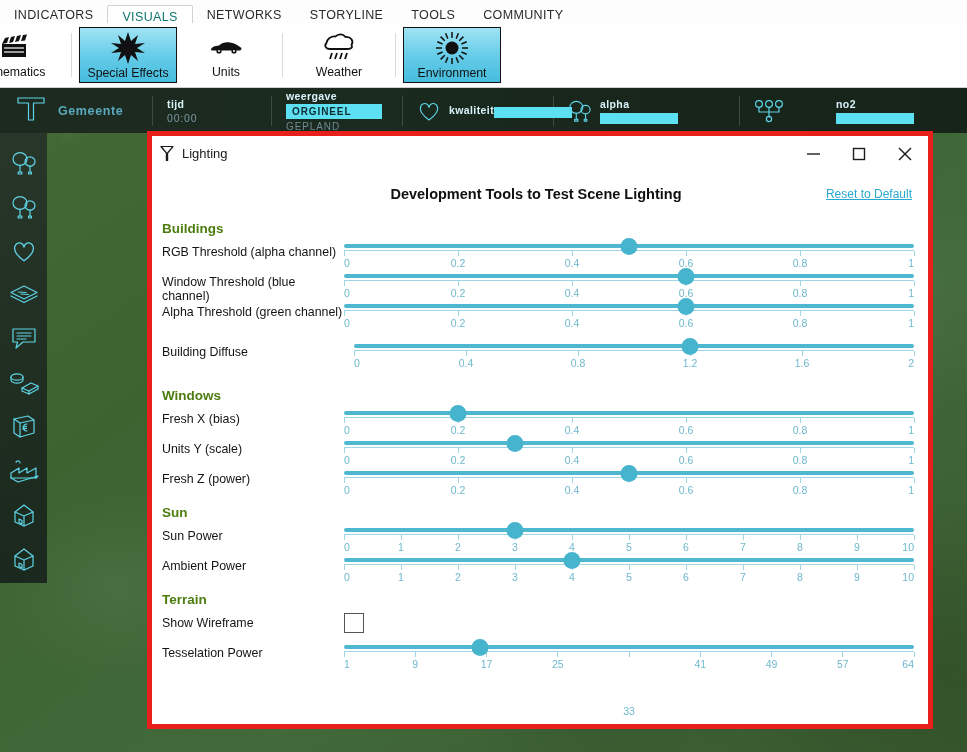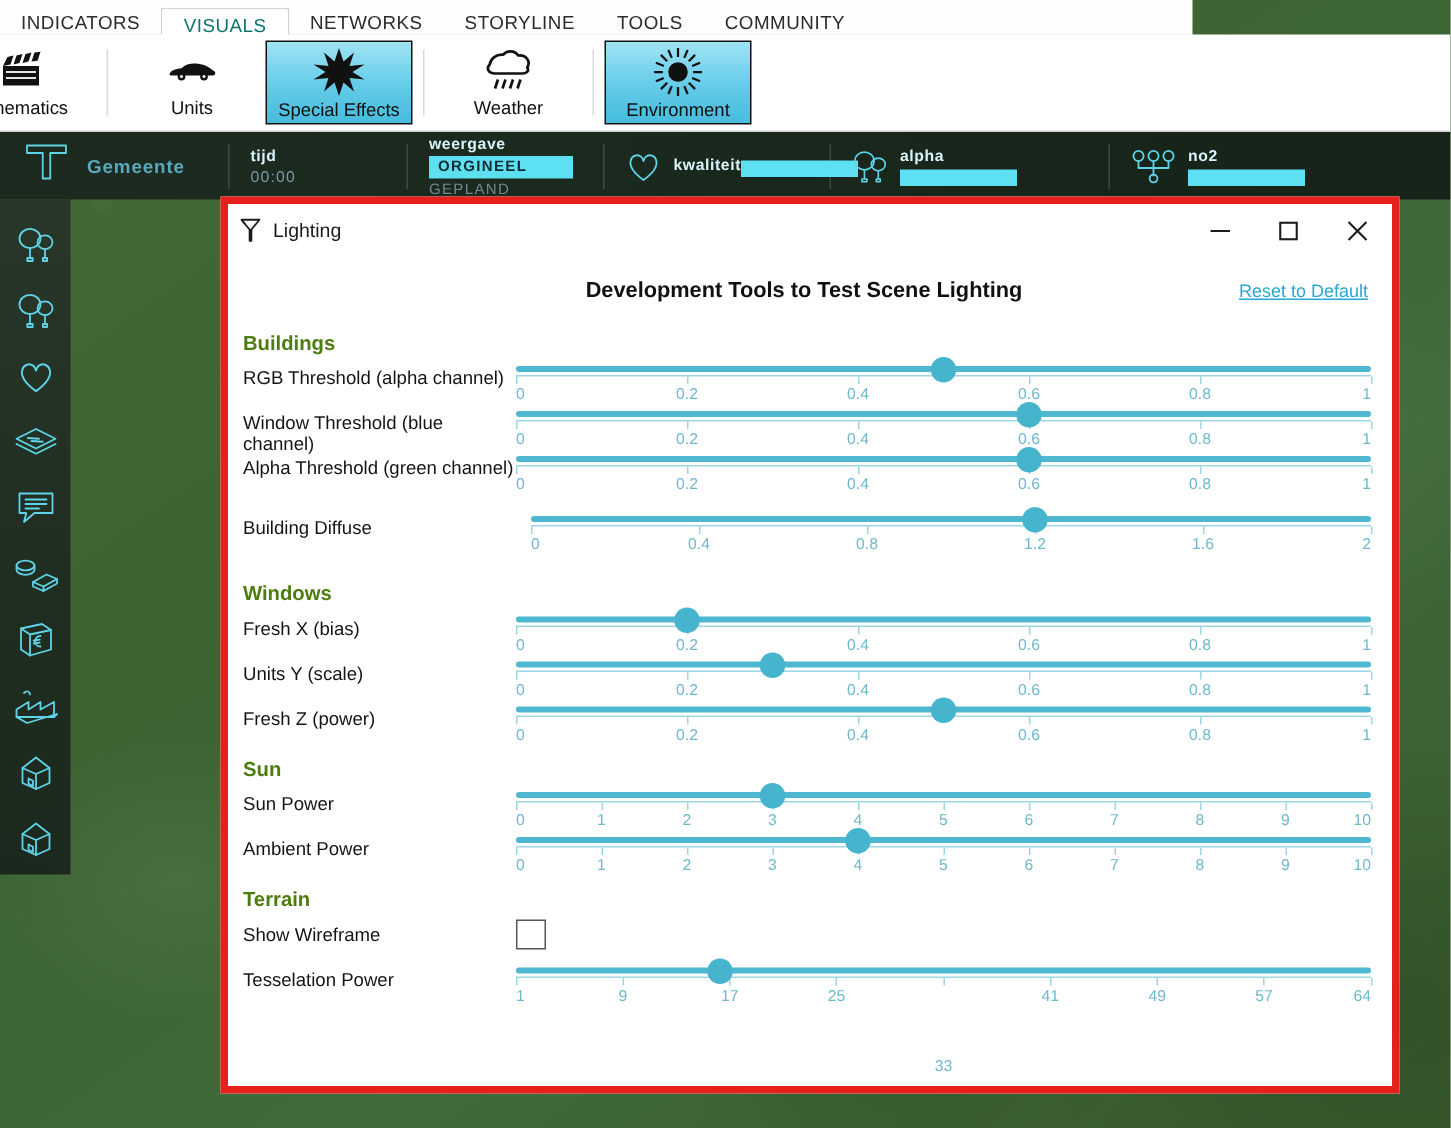--- a/index.html
+++ b/index.html
@@ -23,21 +23,21 @@
     background-image:
       radial-gradient(circle at 7% 18%, rgba(255,255,255,.04) 0 6px, transparent 7px),
       radial-gradient(circle at 23% 55%, rgba(0,0,0,.05) 0 9px, transparent 10px),
       radial-gradient(circle at 41% 77%, rgba(255,255,255,.035) 0 7px, transparent 8px),
       radial-gradient(circle at 66% 25%, rgba(0,0,0,.05) 0 11px, transparent 12px),
       radial-gradient(circle at 84% 63%, rgba(255,255,255,.03) 0 8px, transparent 9px),
       radial-gradient(circle at 94% 14%, rgba(0,0,0,.045) 0 10px, transparent 11px);
   }
 
   
-  #tabstrip{position:absolute;left:0;top:0;width:795px;height:23px;background:#fdfdfd;
+  #tabstrip{position:absolute;left:0;top:0;width:967px;height:23px;background:#fdfdfd;
     border-bottom:1px solid #d7d7d7;display:flex;align-items:flex-end;z-index:20;}
   .tab{font-size:12.5px;letter-spacing:.35px;color:#2b2b2b;padding:4px 14px 4px 14px;
     height:19px;line-height:15px;box-sizing:border-box;cursor:pointer;white-space:nowrap;}
   .tab.active{color:#0f766e;background:#ffffff;border:1px solid #d2d2d2;border-bottom:1px solid #fff;
     border-radius:2px 2px 0 0;position:relative;top:1px;margin-top:32px;}
 
   
   #ribbon{position:absolute;left:0;top:23px;width:967px;height:64px;background:#ffffff;
     border-bottom:1px solid #cfcfcf;display:flex;align-items:center;z-index:20;}
   .ribbon-item{width:98px;height:56px;margin-left:0;display:flex;flex-direction:column;
@@ -116,39 +116,39 @@
         <svg width="30" height="26" viewBox="0 0 30 26">
           <rect x="2" y="10" width="24" height="13" fill="#111"></rect>
           <path d="M2 10 L5 4 L9 3 L7 9 Z M9 9 L11 3 L15 2 L13 8 Z M15 8 L17 2 L21 1 L19 7 Z M21 7 L23 1 L27 0.5 L25 6.5 Z" fill="#111"></path>
           <line x1="4" y1="14" x2="24" y2="14" stroke="#fff" stroke-width="1.2"></line>
           <line x1="4" y1="18" x2="24" y2="18" stroke="#fff" stroke-width="1.2"></line>
         </svg>
       </div>
       <div class="ribbon-lbl">Cinematics</div>
     </div>
     <div class="ribbon-sep"></div>
+    <div class="ribbon-item sel">
+      <div class="ribbon-ico">
+        <svg width="34" height="32" viewBox="0 0 34 32">
+          <path d="M17 0 L20 9 L27 3 L24 12 L34 11 L26 16 L34 21 L24 20 L27 29 L20 23 L17 32 L14 23 L7 29 L10 20 L0 21 L8 16 L0 11 L10 12 L7 3 L14 9 Z" fill="#111"></path>
+        </svg>
+      </div>
+      <div class="ribbon-lbl">Special Effects</div>
+    </div>
     <div class="ribbon-item">
       <div class="ribbon-ico">
         <svg width="34" height="18" viewBox="0 0 34 18">
           <path d="M2 12 C2 9 6 8 10 7.5 C13 4.5 17 4 21 4.5 C26 5 29 7.5 31 9 C33 9.6 33 12 31 12.4 L4 12.4 C2.6 12.4 2 12 2 12 Z" fill="#111"></path>
           <circle cx="10" cy="13" r="2.6" fill="#111"></circle>
           <circle cx="25" cy="13" r="2.6" fill="#111"></circle>
           <circle cx="10" cy="13" r="1" fill="#fff"></circle>
           <circle cx="25" cy="13" r="1" fill="#fff"></circle>
         </svg>
       </div>
       <div class="ribbon-lbl">Units</div>
-    </div>
-    <div class="ribbon-item sel">
-      <div class="ribbon-ico">
-        <svg width="34" height="32" viewBox="0 0 34 32">
-          <path d="M17 0 L20 9 L27 3 L24 12 L34 11 L26 16 L34 21 L24 20 L27 29 L20 23 L17 32 L14 23 L7 29 L10 20 L0 21 L8 16 L0 11 L10 12 L7 3 L14 9 Z" fill="#111"></path>
-        </svg>
-      </div>
-      <div class="ribbon-lbl">Special Effects</div>
     </div>
     <div class="ribbon-sep"></div>
     <div class="ribbon-item">
       <div class="ribbon-ico">
         <svg width="34" height="30" viewBox="0 0 34 30">
           <path d="M8 17 C3.5 17 2 13.5 4.5 11 C5 7 9 4 13.5 4.5 C16 1.5 21 1.5 23.5 5 C29 4.5 32 9 29.5 13 C31 15.5 29 17 26 17 Z" fill="none" stroke="#111" stroke-width="1.8" stroke-linejoin="round"></path>
           <line x1="10" y1="21" x2="8" y2="27" stroke="#111" stroke-width="1.8"></line>
           <line x1="15" y1="21" x2="13" y2="27" stroke="#111" stroke-width="1.8"></line>
           <line x1="20" y1="21" x2="18" y2="27" stroke="#111" stroke-width="1.8"></line>
           <line x1="25" y1="21" x2="23" y2="27" stroke="#111" stroke-width="1.8"></line>
@@ -230,21 +230,21 @@
           <path d="M19 15.1 L19 21" stroke="#5fd4e8" fill="none" stroke-width="1.2" stroke-linejoin="round" stroke-linecap="round"></path>
           <path d="M17.6 21 L20.4 21 L20.4 23 L17.6 23 Z" stroke="#5fd4e8" fill="none" stroke-width="1.2" stroke-linejoin="round" stroke-linecap="round"></path>
         </svg>
       </span>
       <div style="display: flex; flex-direction: column;">
         <div class="hud-k">alpha</div>
         <div class="hud-bar"></div>
       </div>
     </div>
     <div class="hud-div"></div>
-    <div class="hud-cell" style="width: 200px;">
+    <div class="hud-cell" style="width: 200px; gap: 44px;">
       <span style="margin-right: 8px; display: flex;">
         <svg width="30" height="24" viewBox="0 0 30 24">
           <circle cx="5" cy="5" r="3.4" stroke="#5fd4e8" fill="none" stroke-width="1.2" stroke-linejoin="round" stroke-linecap="round"></circle>
           <circle cx="25" cy="5" r="3.4" stroke="#5fd4e8" fill="none" stroke-width="1.2" stroke-linejoin="round" stroke-linecap="round"></circle>
           <circle cx="15" cy="5" r="3.4" stroke="#5fd4e8" fill="none" stroke-width="1.2" stroke-linejoin="round" stroke-linecap="round"></circle>
           <path d="M5 8.4 L5 13 L15 13 L15 8.4 M25 8.4 L25 13 L15 13 M15 13 L15 18" stroke="#5fd4e8" fill="none" stroke-width="1.2" stroke-linejoin="round" stroke-linecap="round"></path>
           <circle cx="15" cy="20" r="2.6" stroke="#5fd4e8" fill="none" stroke-width="1.2" stroke-linejoin="round" stroke-linecap="round"></circle>
         </svg>
       </span>
       <div style="display: flex; flex-direction: column;">

